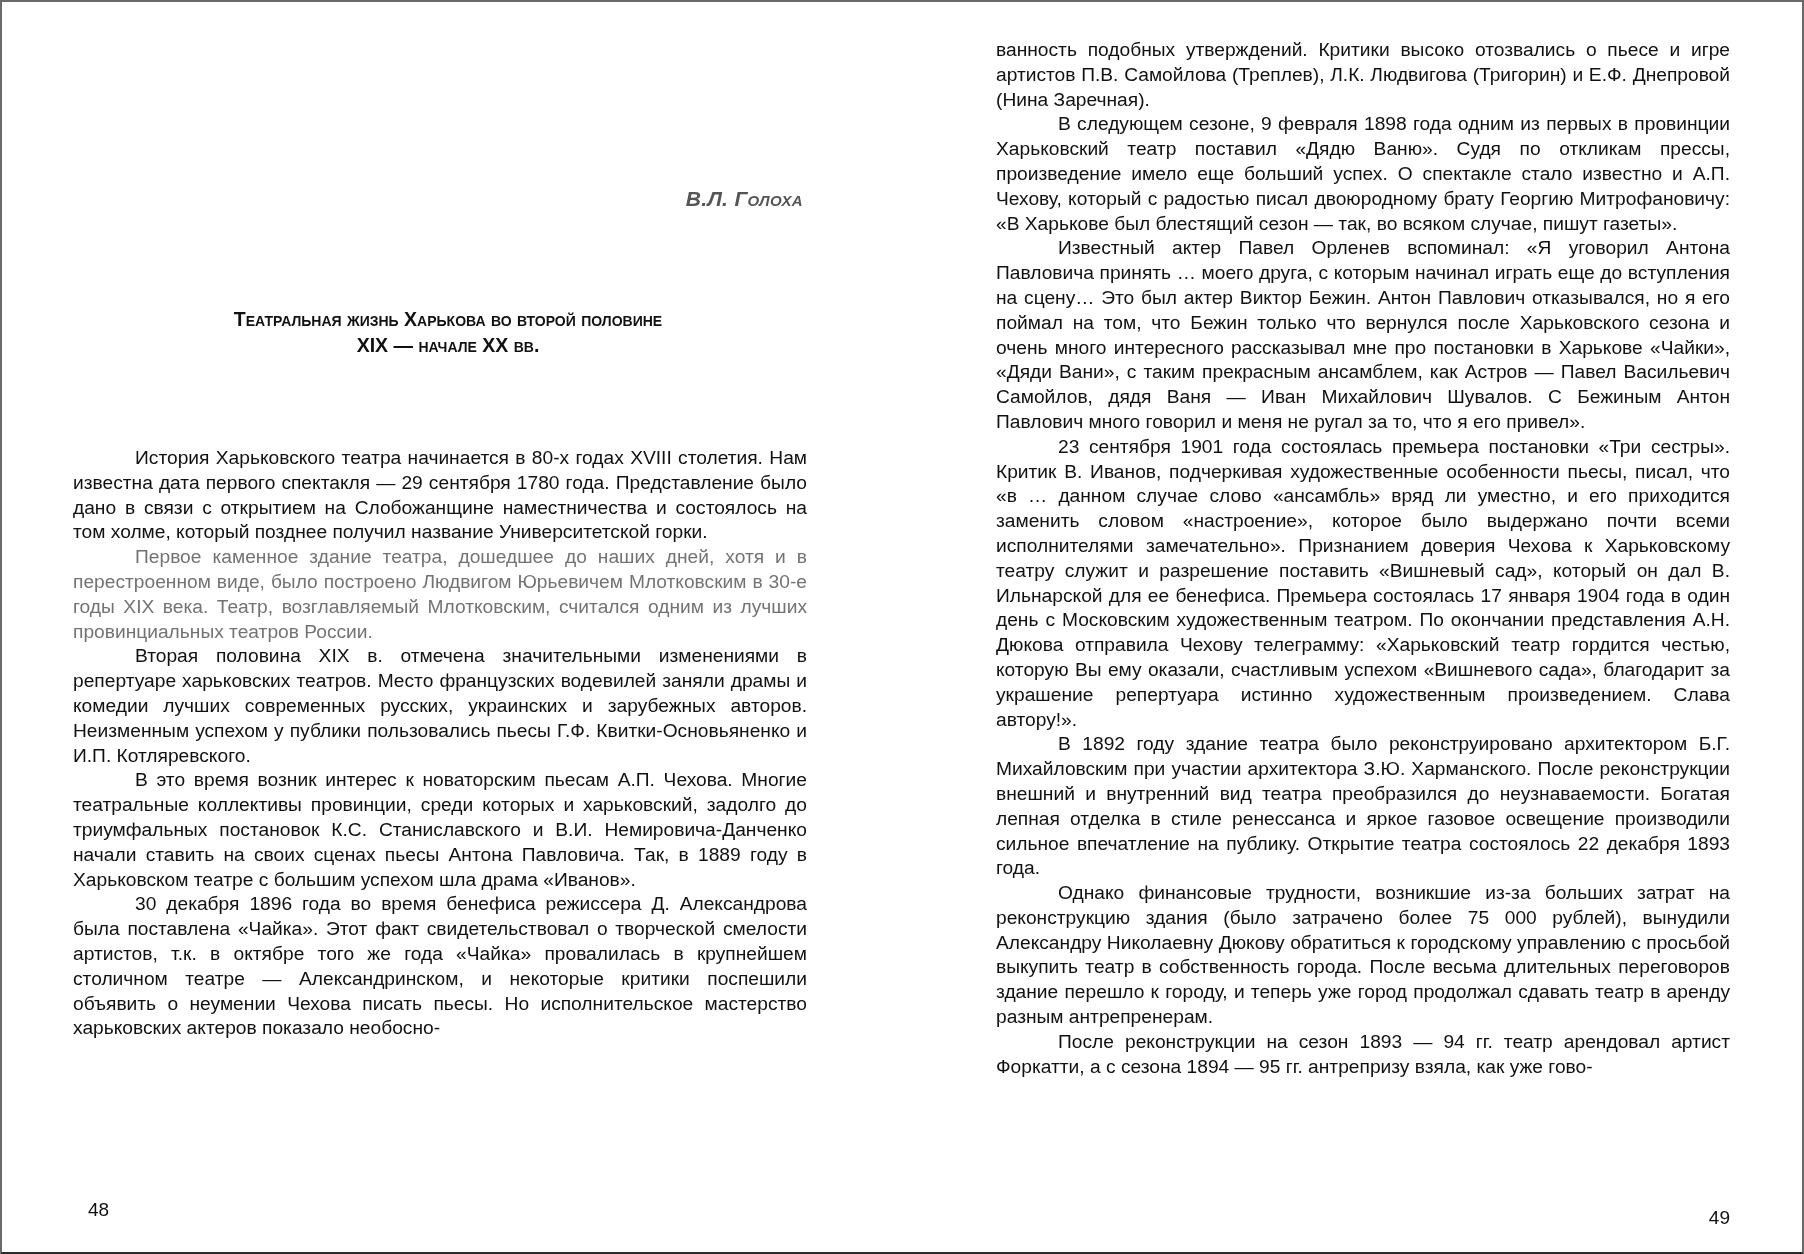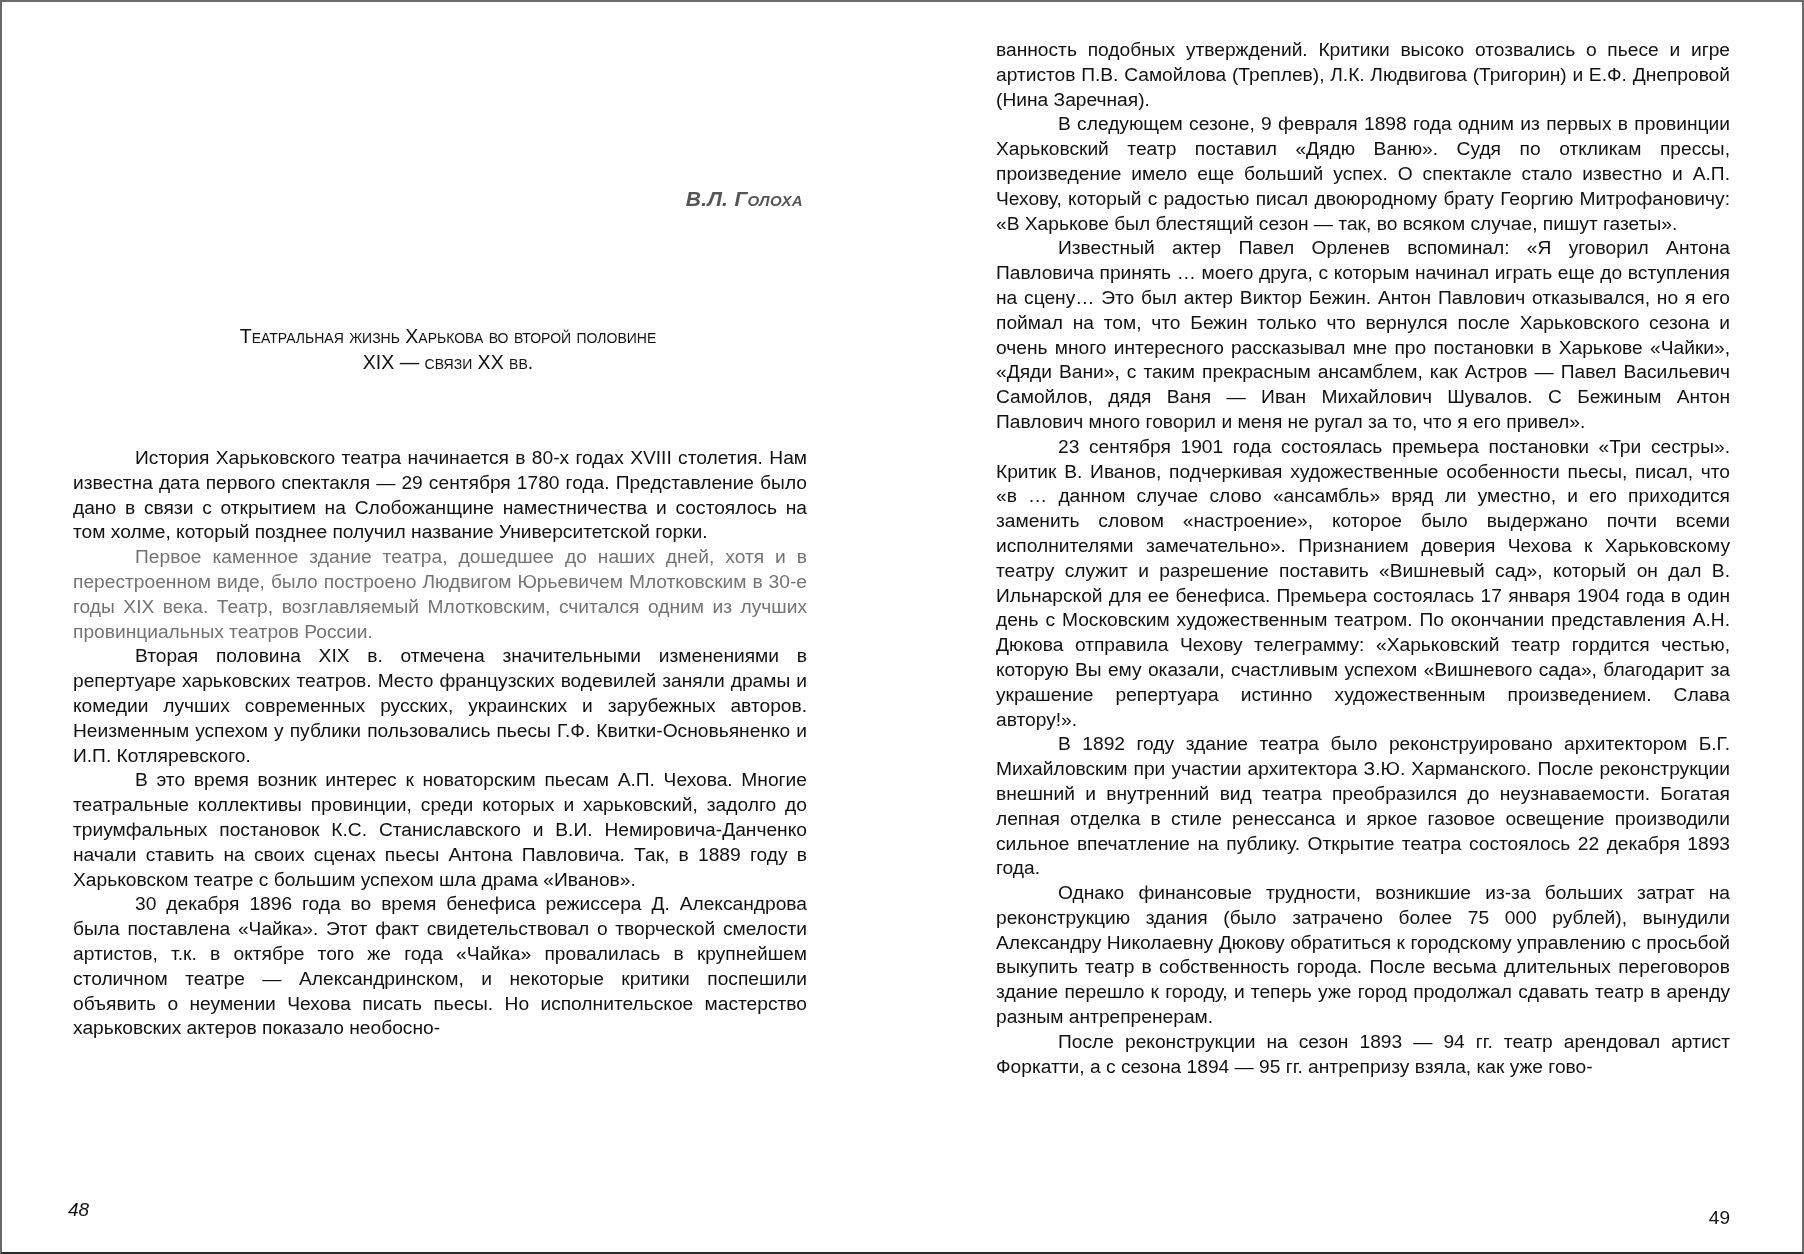--- a/index.html
+++ b/index.html
@@ -16,48 +16,48 @@
   .page { position: absolute; top: 0; height: 1242px; }
   .page.left { left: 0; width: 900px; }
   .page.right { left: 900px; width: 904px; }
 
   .author {
     position: absolute; right: 97px; top: 187px;
     font-size: 21px; font-weight: bold; font-style: italic; color: #555;
     font-variant: small-caps; letter-spacing: 0.3px;
   }
   .title {
-    position: absolute; left: 100px; width: 696px; top: 323px;
-    text-align: center; font-weight: normal; font-size: 19.5px; line-height: 26px;
+    position: absolute; left: 100px; width: 696px; top: 306px;
+    text-align: center; font-weight: bold; font-size: 19.5px; line-height: 26px;
     font-variant: small-caps; color: #111;
   }
   .text {
     position: absolute; font-size: 19.2px; line-height: 24.8px; color: #111;
     text-align: justify; hyphens: manual;
   }
   .left .text { left: 73px; width: 734px; top: 446px; }
   .right .text { left: 96px; width: 734px; top: 38px; }
   .text p { margin: 0; text-indent: 62px; }
   .text p.cont { text-indent: 0; }
   .text p.gray { color: #737373; }
 
   .pageno { position: absolute; top: 1199px; font-size: 19px; color: #111; }
-  .left .pageno { left: 68px; font-style: italic; }
+  .left .pageno { left: 88px; }
   .right .pageno { right: 74px; margin-top: 8px; }
 </style>
 </head>
 <body>
 
 <div class="frame"></div>
 
 <div class="page left">
   <div class="author">В.Л. Голоха</div>
   <div class="title">
     <div>Театральная жизнь Харькова во второй половине</div>
-    <div>XIX — связи XX вв.</div>
+    <div>XIX — начале XX вв.</div>
   </div>
   <div class="text">
     <p>История Харьковского театра начинается в 80-х годах XVIII столетия. Нам известна дата первого спектакля — 29 сентября 1780 года. Представление было дано в связи с открытием на Слобожанщине наместничества и состоялось на том холме, который позднее получил название Университетской горки.</p>
     <p class="gray">Первое каменное здание театра, дошедшее до наших дней, хотя и в перестроенном виде, было построено Людвигом Юрьевичем Млотковским в 30-е годы XIX века. Театр, возглавляемый Млотковским, считался одним из лучших провинциальных театров России.</p>
     <p>Вторая половина XIX в. отмечена значительными изменениями в репертуаре харьковских театров. Место французских водевилей заняли драмы и комедии лучших современных русских, украинских и зарубежных авторов. Неизменным успехом у публики пользовались пьесы Г.Ф. Квитки-Основьяненко и И.П. Котляревского.</p>
     <p>В это время возник интерес к новаторским пьесам А.П. Чехова. Многие театральные коллективы провинции, среди которых и харьковский, задолго до триумфальных постановок К.С. Станиславского и В.И. Немировича-Данченко начали ставить на своих сценах пьесы Антона Павловича. Так, в 1889 году в Харьковском театре с большим успехом шла драма «Иванов».</p>
     <p>30 декабря 1896 года во время бенефиса режиссера Д. Александрова была поставлена «Чайка». Этот факт свидетельствовал о творческой смелости артистов, т.к. в октябре того же года «Чайка» провалилась в крупнейшем столичном театре — Александринском, и некоторые критики поспешили объявить о неумении Чехова писать пьесы. Но исполнительское мастерство харьковских актеров показало необосно-</p>
   </div>
   <div class="pageno">48</div>
 </div>

